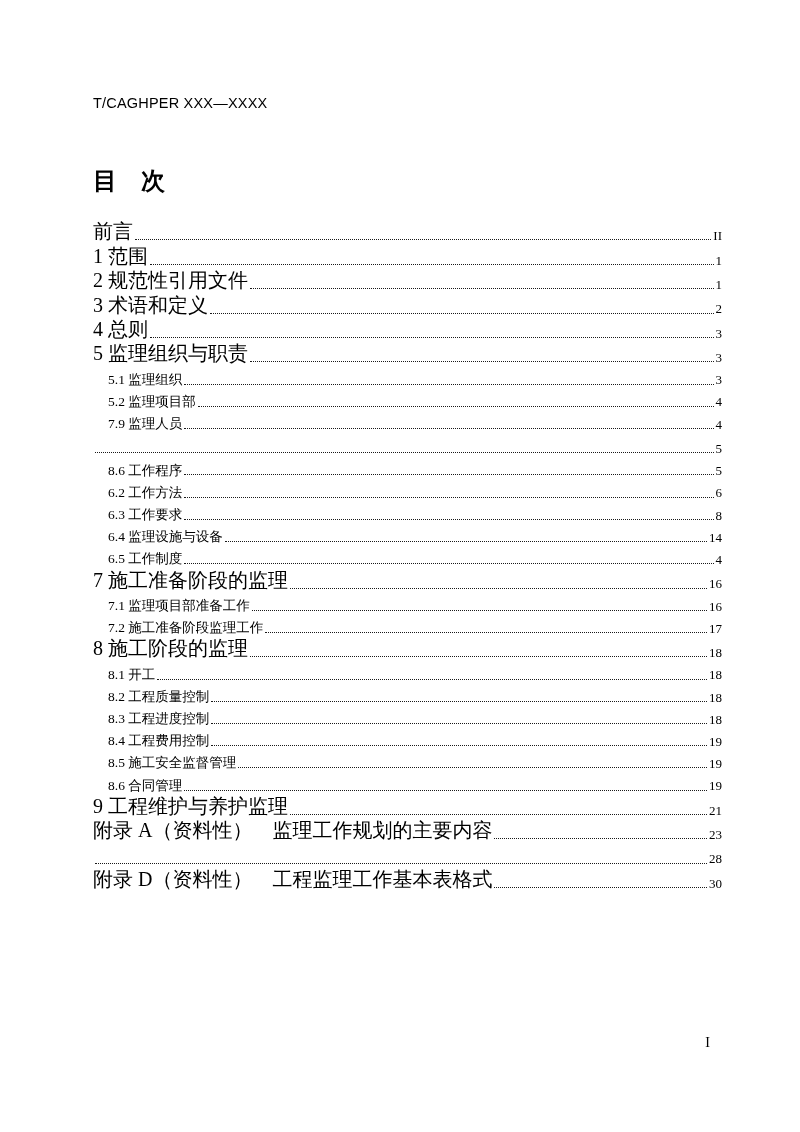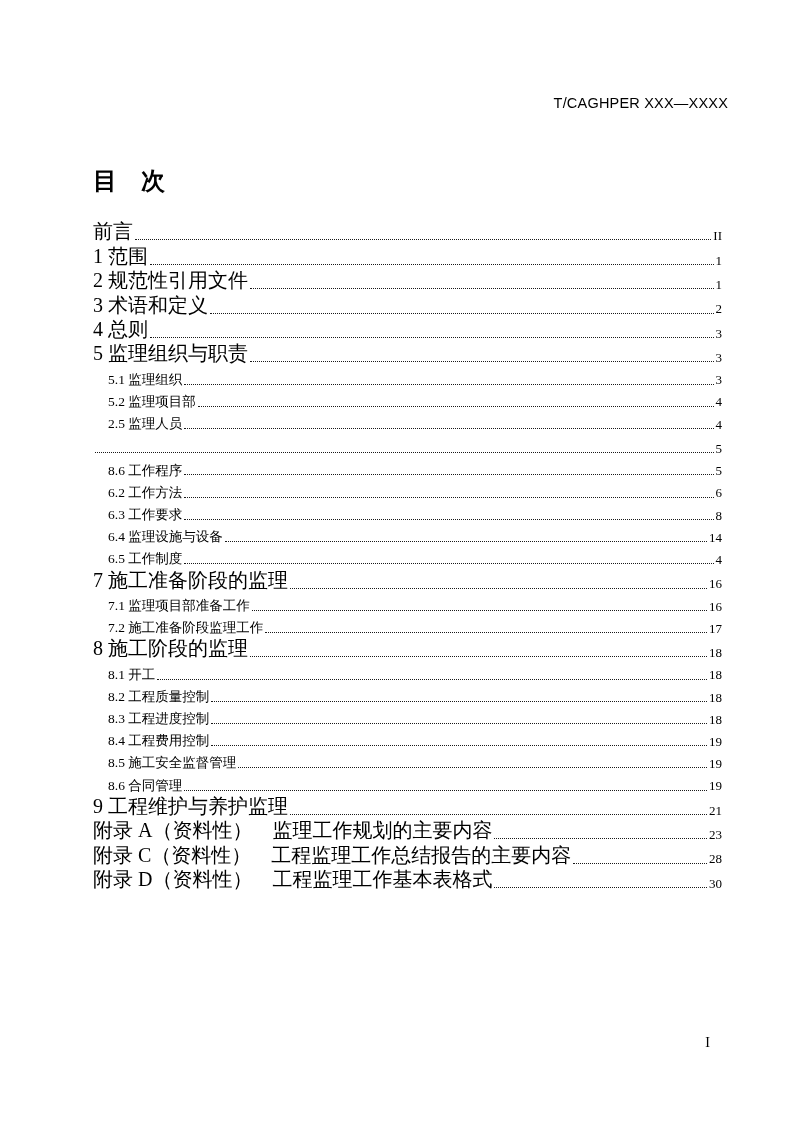--- a/index.html
+++ b/index.html
@@ -10,21 +10,20 @@
     position: relative;
     font-family: "Liberation Serif", serif;
     color: #000000;
     overflow: hidden;
   }
   .doc-header {
     position: absolute;
     top: 95px;
     left: 93px;
     right: 72px;
-    text-align: right;
     font-family: "Liberation Sans", sans-serif;
     font-size: 14.5px;
     letter-spacing: 0.2px;
     color: #000000;
   }
   .doc-title {
     position: absolute;
     top: 165px;
     left: 93px;
     width: 629px;
@@ -127,21 +126,21 @@
       <span class="toc-page">3</span>
     </div>
 
     <div class="toc-row lvl2">
       <span class="toc-label">5.2 监理项目部</span>
       <span class="toc-dots"></span>
       <span class="toc-page">4</span>
     </div>
 
     <div class="toc-row lvl2">
-      <span class="toc-label">2.5 监理人员</span>
+      <span class="toc-label">7.9 监理人员</span>
       <span class="toc-dots"></span>
       <span class="toc-page">4</span>
     </div>
 
     <div class="toc-row lvl1">
       <span class="toc-dots"></span>
       <span class="toc-page">5</span>
     </div>
 
     <div class="toc-row lvl2">
@@ -241,21 +240,20 @@
     </div>
 
     <div class="toc-row lvl1">
       <span class="toc-label">附录 A（资料性）　监理工作规划的主要内容</span>
       <span class="toc-dots"></span>
       <span class="toc-page">23</span>
     </div>
 
 
     <div class="toc-row lvl1">
-      <span class="toc-label">附录 C（资料性）　工程监理工作总结报告的主要内容</span>
       <span class="toc-dots"></span>
       <span class="toc-page">28</span>
     </div>
 
     <div class="toc-row lvl1">
       <span class="toc-label">附录 D（资料性）　工程监理工作基本表格式</span>
       <span class="toc-dots"></span>
       <span class="toc-page">30</span>
     </div>
   </div>

